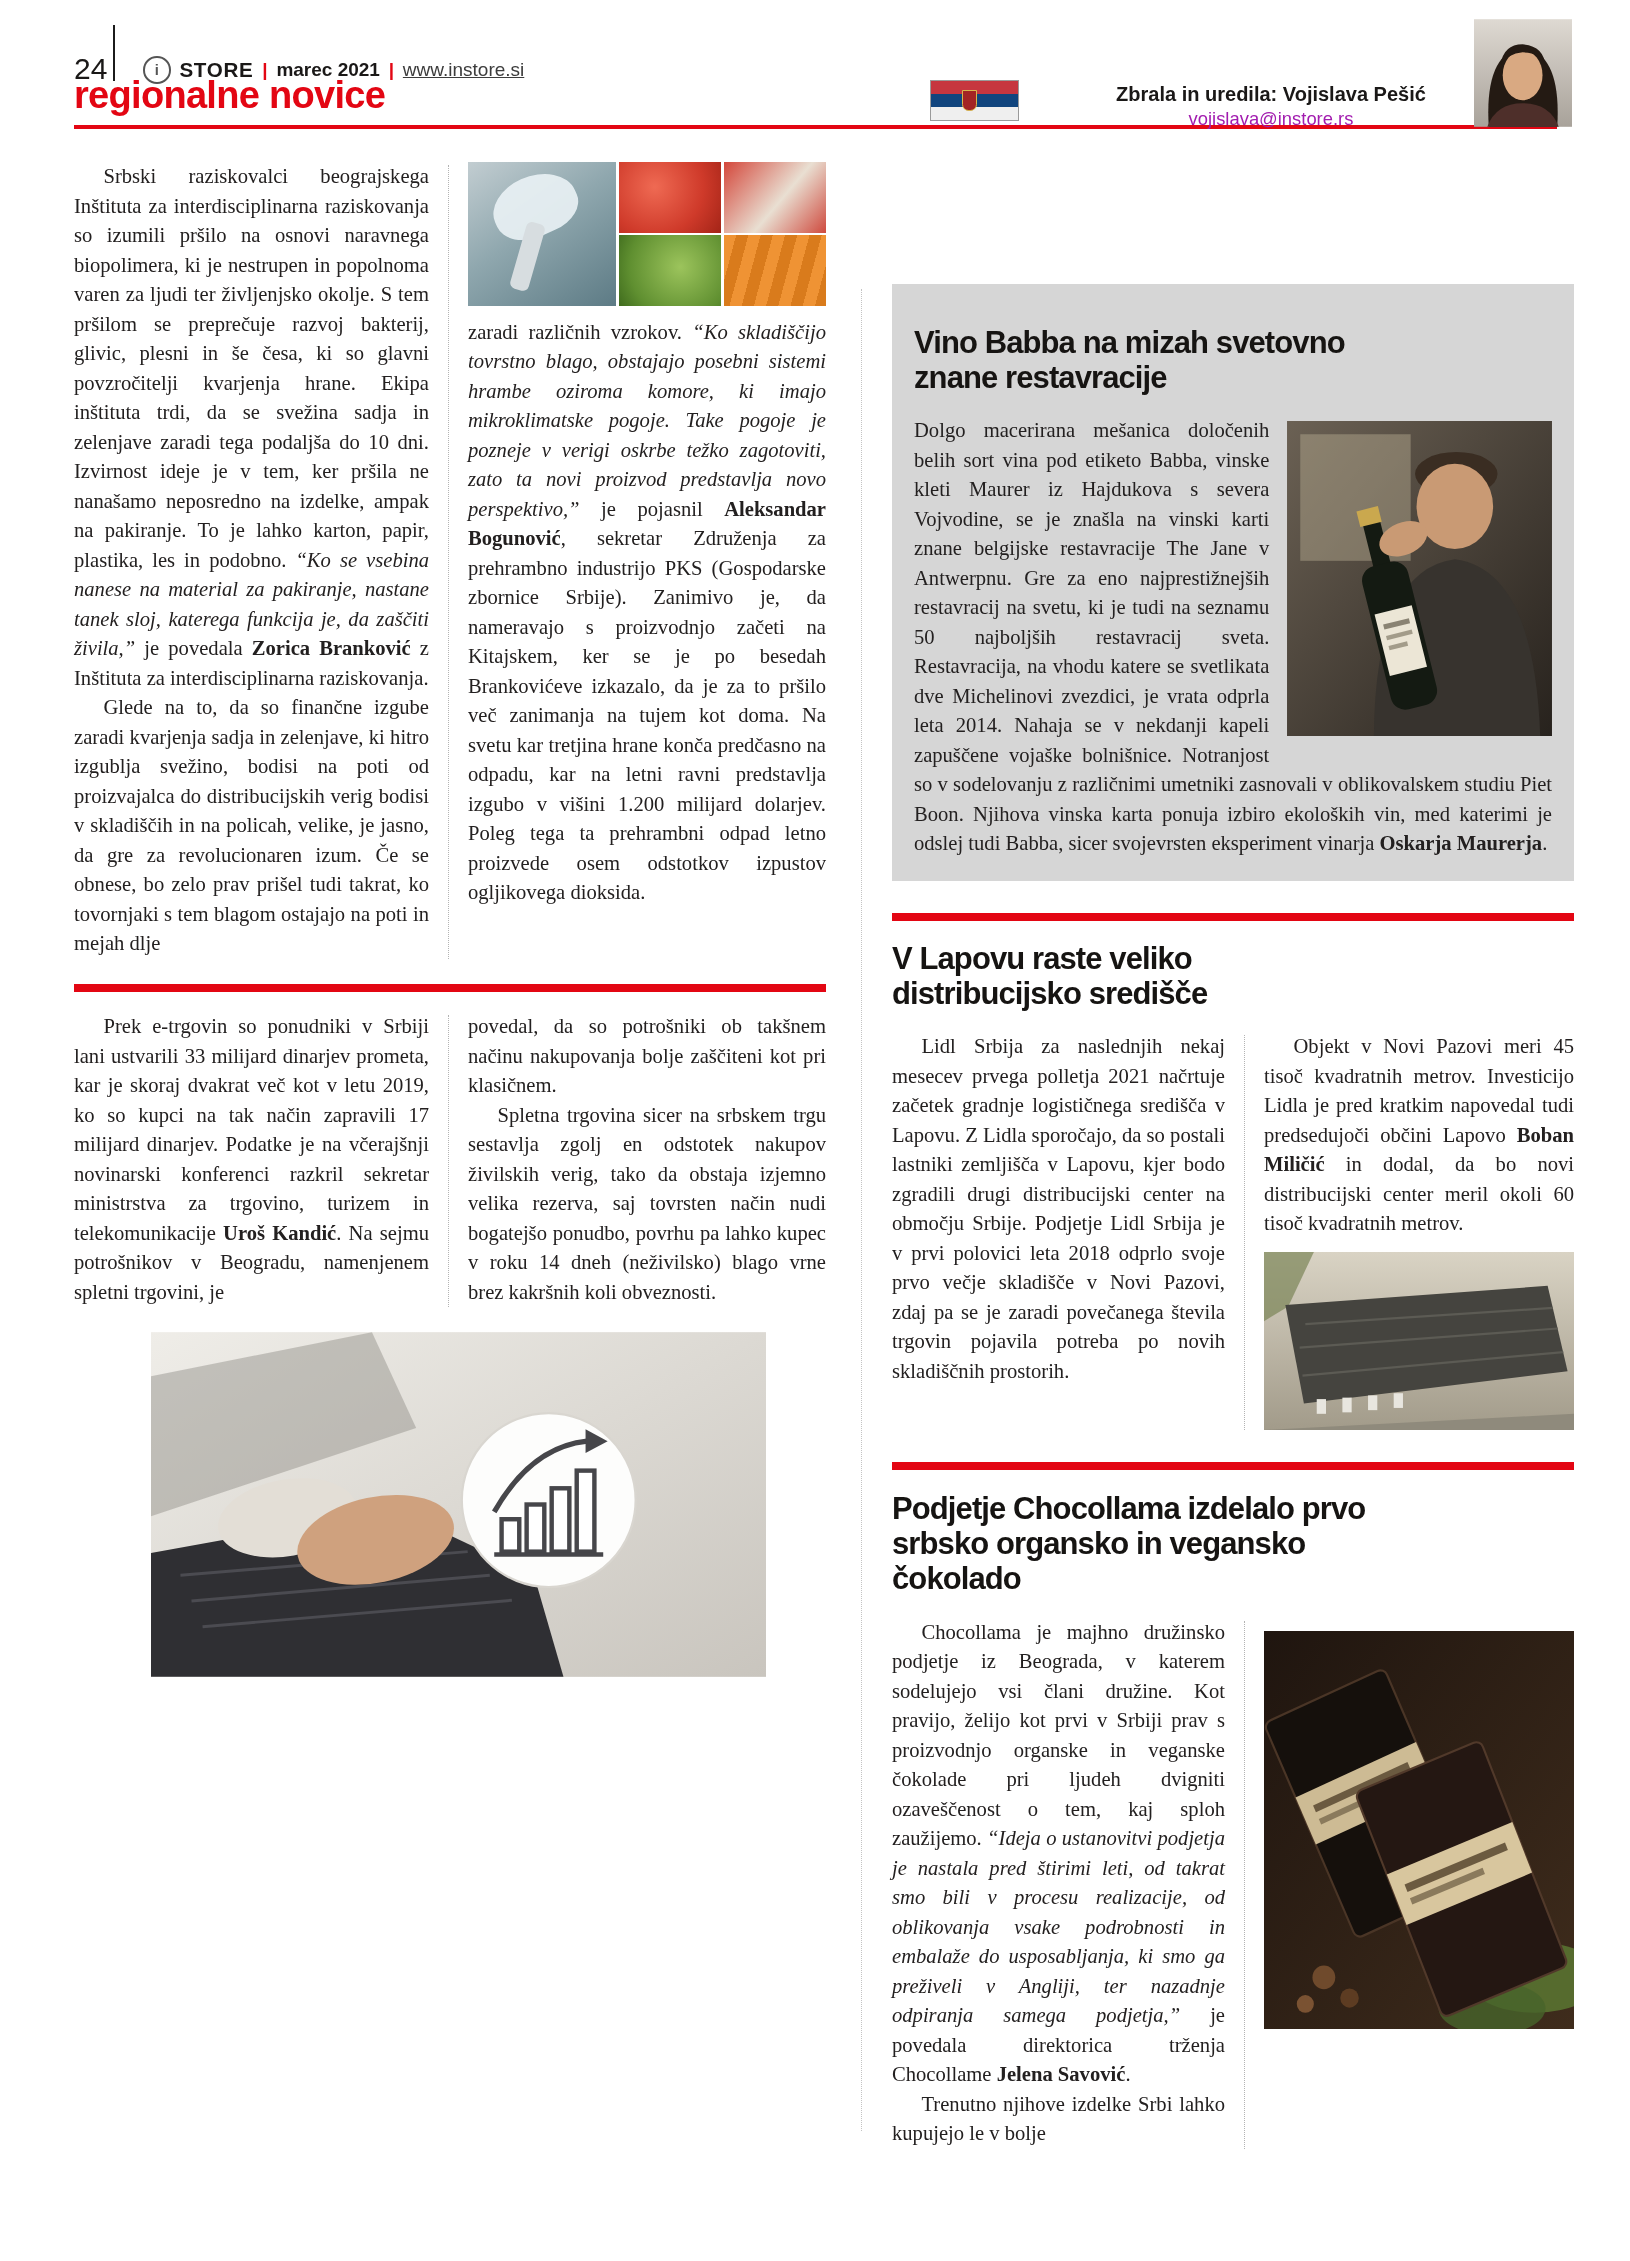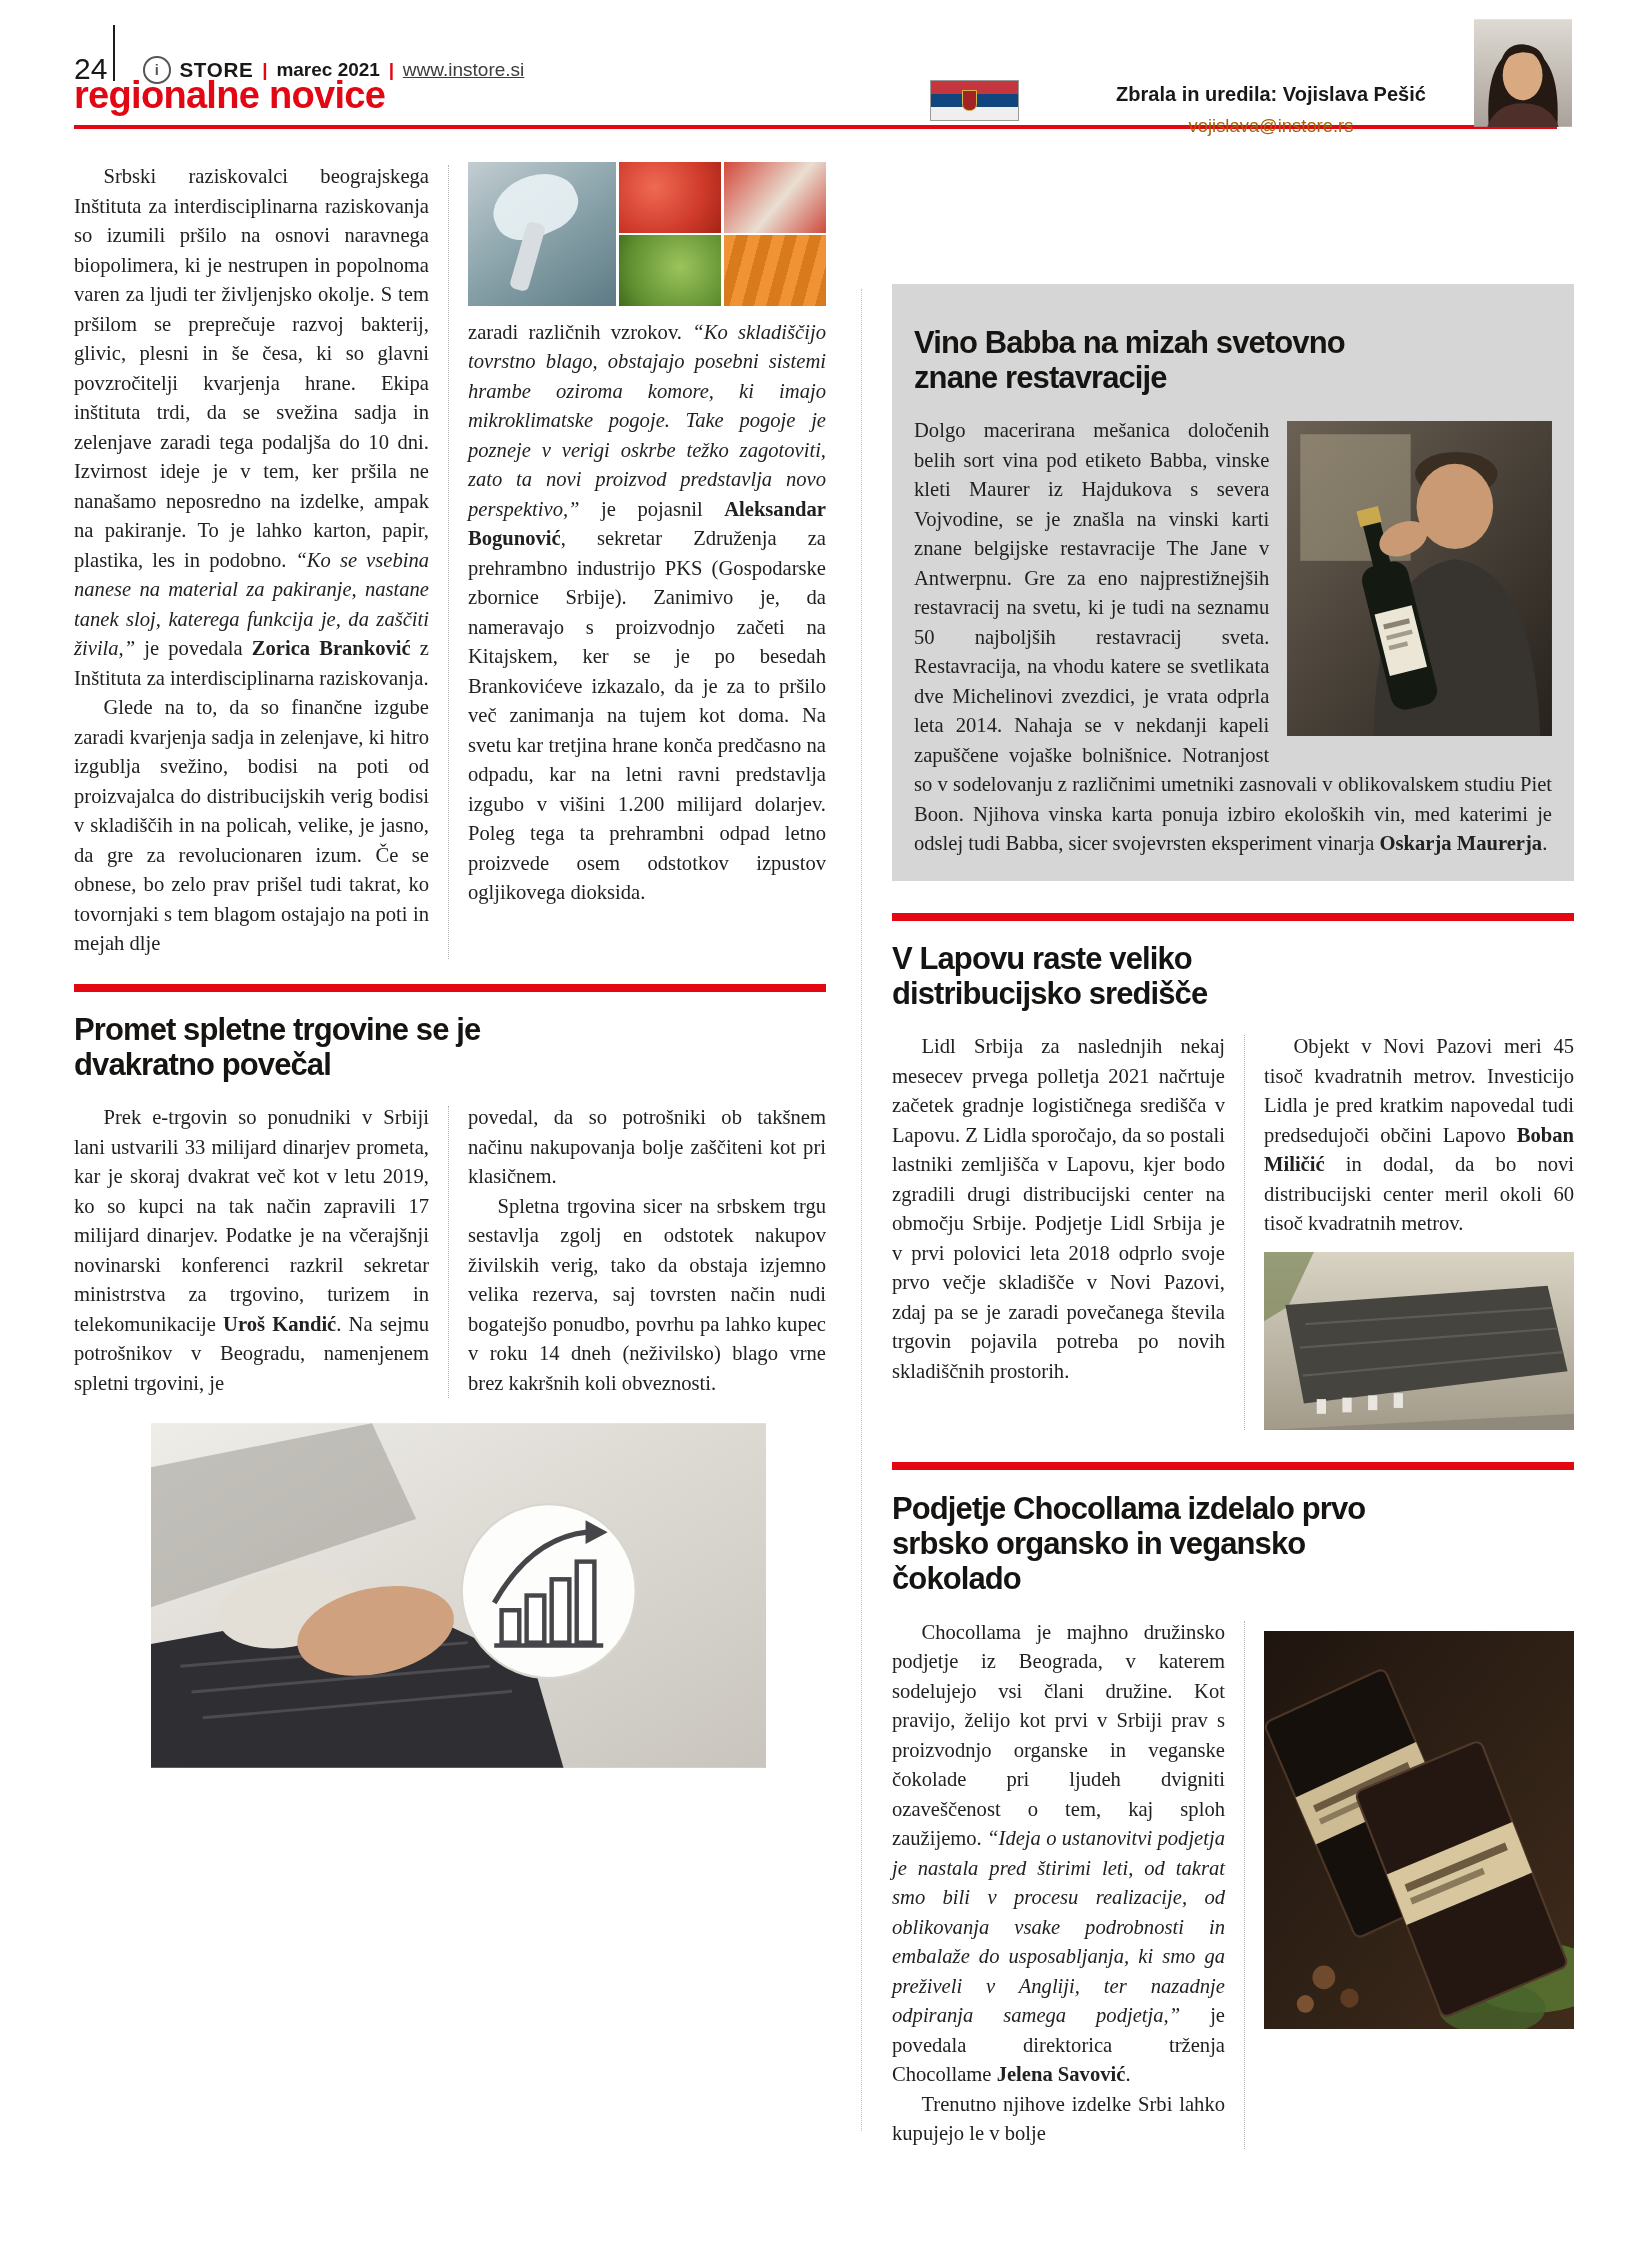--- a/index.html
+++ b/index.html
@@ -23,21 +23,21 @@
   .brand{font-weight:bold;font-size:20.6px;letter-spacing:0.7px;}
   .pipe{color:var(--red);font-weight:bold;}
   .issue{font-weight:bold;}
   .site{color:#3c3c3c;text-decoration:underline;}
   #sectiontitle{left:74px;top:74px;font-family:"Liberation Sans",sans-serif;font-weight:bold;font-size:38px;letter-spacing:-0.7px;color:var(--red);}
   #redrule{left:74px;top:125px;width:1483px;height:3.7px;background:var(--red);}
   #flag{left:930px;top:80px;width:87px;height:39px;background:linear-gradient(#c6363f 0 33%,#11457e 33% 66%,#efefef 66% 100%);border:0.7px solid #9a9a9a;}
   #flag .crest{position:absolute;left:36%;top:22%;width:12.5px;height:19px;background:#a32424;border:1.5px solid #d8b74c;border-radius:0 0 6.6px 6.6px;}
   #editor{left:1083px;top:83px;width:376px;text-align:center;font-family:"Liberation Sans",sans-serif;color:var(--ink);}
   #editor .credit{font-weight:bold;font-size:20px;}
-  #editor .email{font-size:18.4px;margin-top:9px;color:#a16207;}
+  #editor .email{font-size:18.4px;margin-top:2px;color:#a21caf;}
   #editorphoto{left:1474px;top:19px;width:98px;height:108px;overflow:hidden;}
 
   
   .headline{font-family:"Liberation Sans",sans-serif;font-weight:bold;font-size:31px;line-height:35px;color:#161412;letter-spacing:-0.9px;}
   .bodytext p{font-size:20.6px;line-height:29.5px;text-align:justify;margin:0;hyphens:auto;}
   .bodytext p.indent{text-indent:29.5px;}
   .b{font-weight:bold;}
   .i{font-style:italic;}
   .redbar{height:8px;background:var(--red);}
   .cols{display:flex;align-items:stretch;}
@@ -156,21 +156,20 @@
         <div class="bodytext">
             <p><span>zaradi različnih vzrokov. </span><span class="i">“Ko skladiščijo tovrstno blago, obstajajo posebni sistemi hrambe oziroma komore, ki imajo mikroklimatske pogoje. Take pogoje je pozneje v verigi oskrbe težko zagotoviti, zato ta novi proizvod predstavlja novo perspektivo,”</span><span> je pojasnil </span><span class="b">Aleksandar Bogunović</span><span>, sekretar Združenja za prehrambno industrijo PKS (Gospodarske zbornice Srbije). Zanimivo je, da nameravajo s proizvodnjo začeti na Kitajskem, ker se je po besedah Brankovićeve izkazalo, da je za to pršilo več zanimanja na tujem kot doma. Na svetu kar tretjina hrane konča predčasno na odpadu, kar na letni ravni predstavlja izgubo v višini 1.200 milijard dolarjev. Poleg tega ta prehrambni odpad letno proizvede osem odstotkov izpustov ogljikovega dioksida.</span></p>
           </div>
       </div>
     </div>
   </section>
 
   <div id="bar1" class="redbar"></div>
 
   <section id="a2">
-    <h1 class="headline">Promet spletne trgovine se je dvakratno povečal</h1>
     <div class="cols">
       <div class="c1 bodytext">
           <p class="indent"><span>Prek e-trgovin so ponudniki v Srbiji lani ustvarili 33 milijard dinarjev prometa, kar je skoraj dvakrat več kot v letu 2019, ko so kupci na tak način zapravili 17 milijard dinarjev. Podatke je na včerajšnji novinarski konferenci razkril sekretar ministrstva za trgovino, turizem in telekomunikacije </span><span class="b">Uroš Kandić</span><span>. Na sejmu potrošnikov v Beogradu, namenjenem spletni trgovini, je</span></p>
         </div>
       <div class="coldiv"></div>
       <div class="c2 bodytext">
           <p><span>povedal, da so potrošniki ob takšnem načinu nakupovanja bolje zaščiteni kot pri klasičnem.</span></p>
           <p class="indent"><span>Spletna trgovina sicer na srbskem trgu sestavlja zgolj en odstotek nakupov živilskih verig, tako da obstaja izjemno velika rezerva, saj tovrsten način nudi bogatejšo ponudbo, povrhu pa lahko kupec v roku 14 dneh (neživilsko) blago vrne brez kakršnih koli obveznosti.</span></p>
         </div>
     </div>

